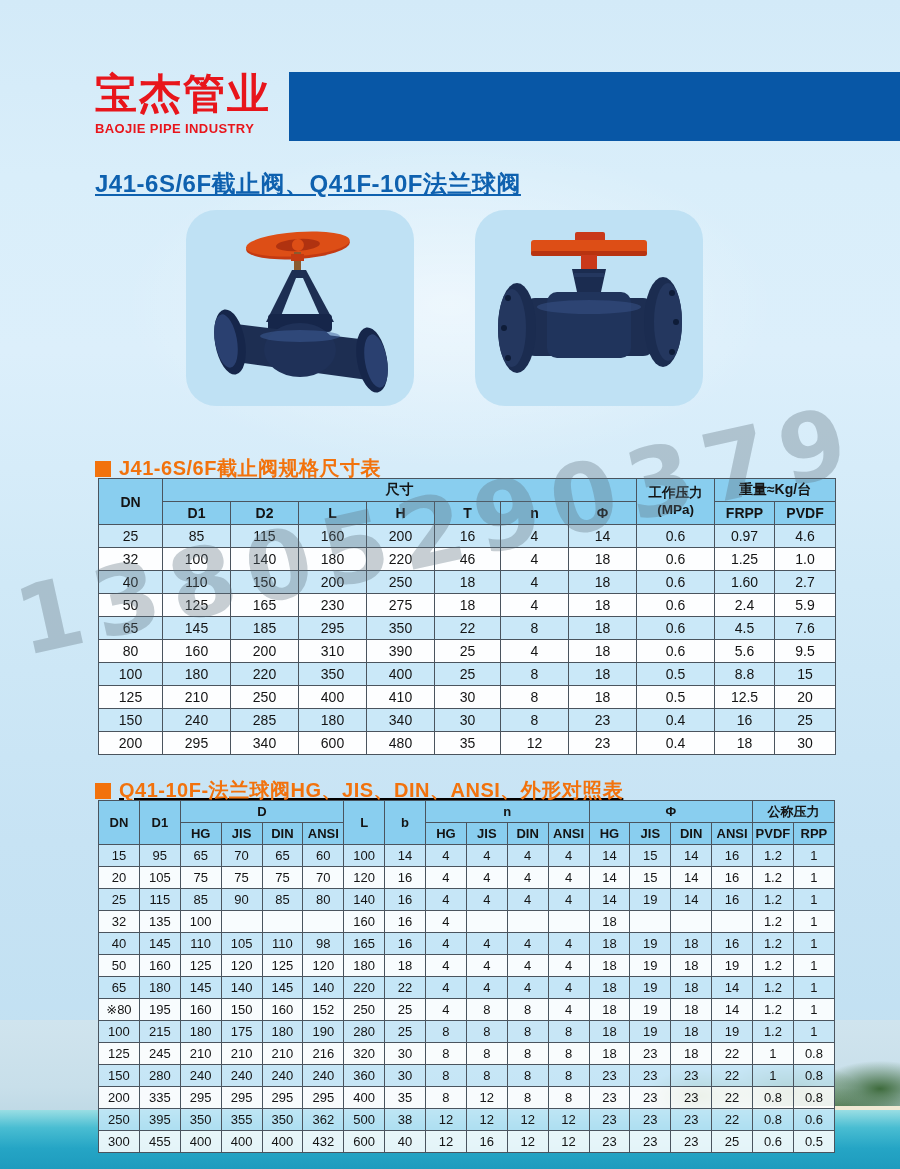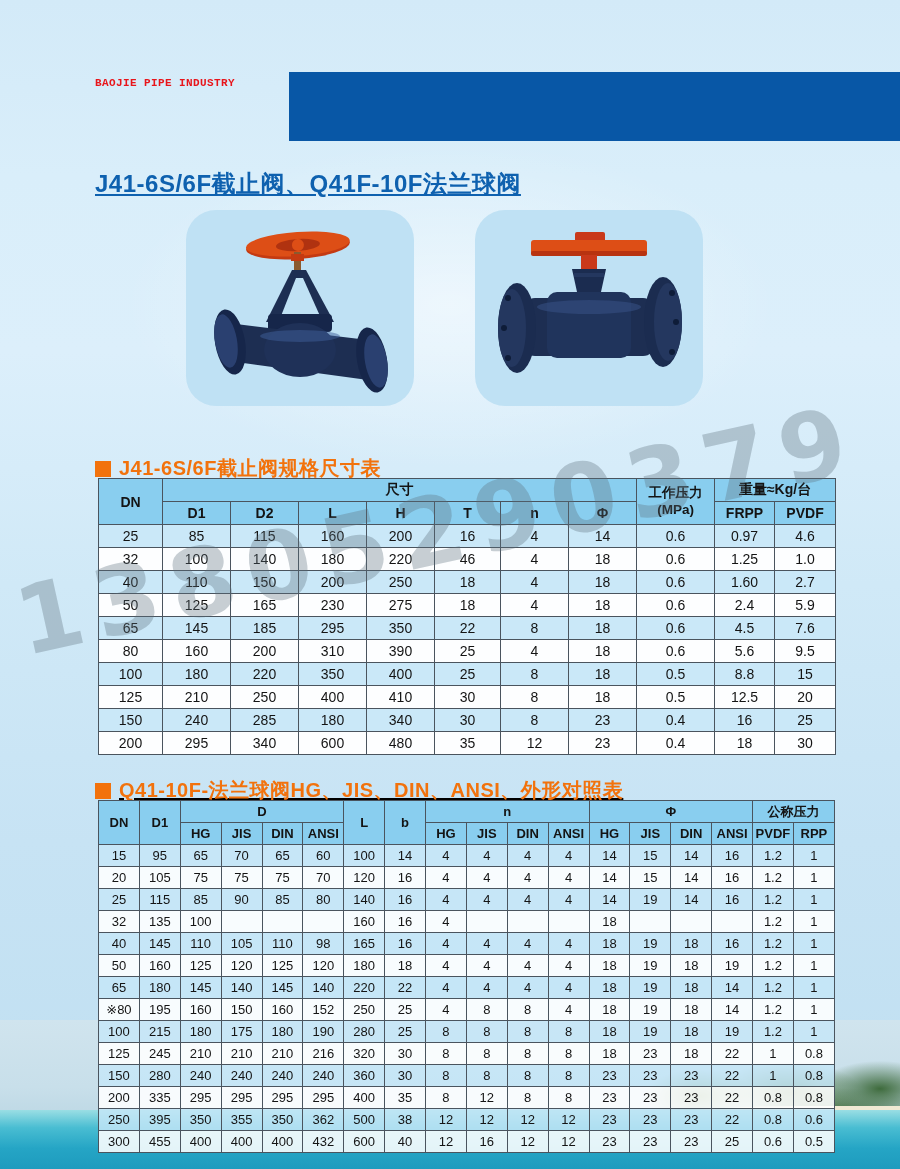--- a/index.html
+++ b/index.html
@@ -8,21 +8,21 @@
     position:relative; width:900px; height:1169px; overflow:hidden;
     background:linear-gradient(180deg,#D3EAF8 0%,#D9EEFA 15%,#DCEFFB 30%,#D0E9F7 50%,#C7E3F4 72%,#BFDFF1 100%);
   }
   .glow { position:absolute; left:120px; top:140px; width:660px; height:330px;
     background:radial-gradient(ellipse at center, rgba(255,255,255,0.5) 0%, rgba(255,255,255,0) 70%);
     pointer-events:none; }
 
   
   .logo { position:absolute; left:95px; top:72px; z-index:2; }
   .logo-cn { font-size:42px; font-weight:bold; color:#E8151B; letter-spacing:2px; line-height:1.05; }
-  .logo-en { font-size:11px; font-weight:bold; color:#E8151B; letter-spacing:0.4px; margin-top:5px;font-family:Liberation Mono, monospace; }
+  .logo-en { font-size:13px; font-weight:bold; color:#E8151B; letter-spacing:0.4px; margin-top:5px; }
   .topbar { position:absolute; left:289px; top:72px; width:611px; height:69px; background:#0857A6; z-index:1; }
 
   .main-title { position:absolute; left:95px; top:168px; font-size:24px; font-weight:bold; color:#0E61AF; letter-spacing:0.5px; z-index:2;text-decoration:underline; }
 
   
   .product-card { position:absolute; top:210px; width:228px; height:196px; background:#BFE1F4; border-radius:30px; z-index:2; display:flex; align-items:center; justify-content:center; }
   #card1 { left:186px; } #card2 { left:475px; }
   .product-caption { position:absolute; top:417px; width:228px; text-align:center; font-size:17px; font-weight:600; color:#1a1a1a; z-index:2; }
   #cap1 { left:186px; } #cap2 { left:475px; }
 
@@ -74,20 +74,21 @@
   <div class="glow"></div>
 
   <div class="beach">
     <div class="trees"></div>
     <div class="sand"></div>
     <div class="sea"></div>
   </div>
 
   <div class="topbar"></div>
   <div class="logo">
+    <div class="logo-cn">宝杰管业</div>
     <div class="logo-en">BAOJIE PIPE INDUSTRY</div>
   </div>
 
   <div class="main-title">J41-6S/6F截止阀、Q41F-10F法兰球阀</div>
 
   <div class="product-card" id="card1">
     <svg width="228" height="196" viewBox="0 0 228 196">
       <g transform="rotate(-4 112 36)">
         <ellipse cx="112" cy="36" rx="52" ry="13" fill="#C43A12"></ellipse>
         <ellipse cx="112" cy="34" rx="52" ry="12" fill="#DD4E16"></ellipse>

